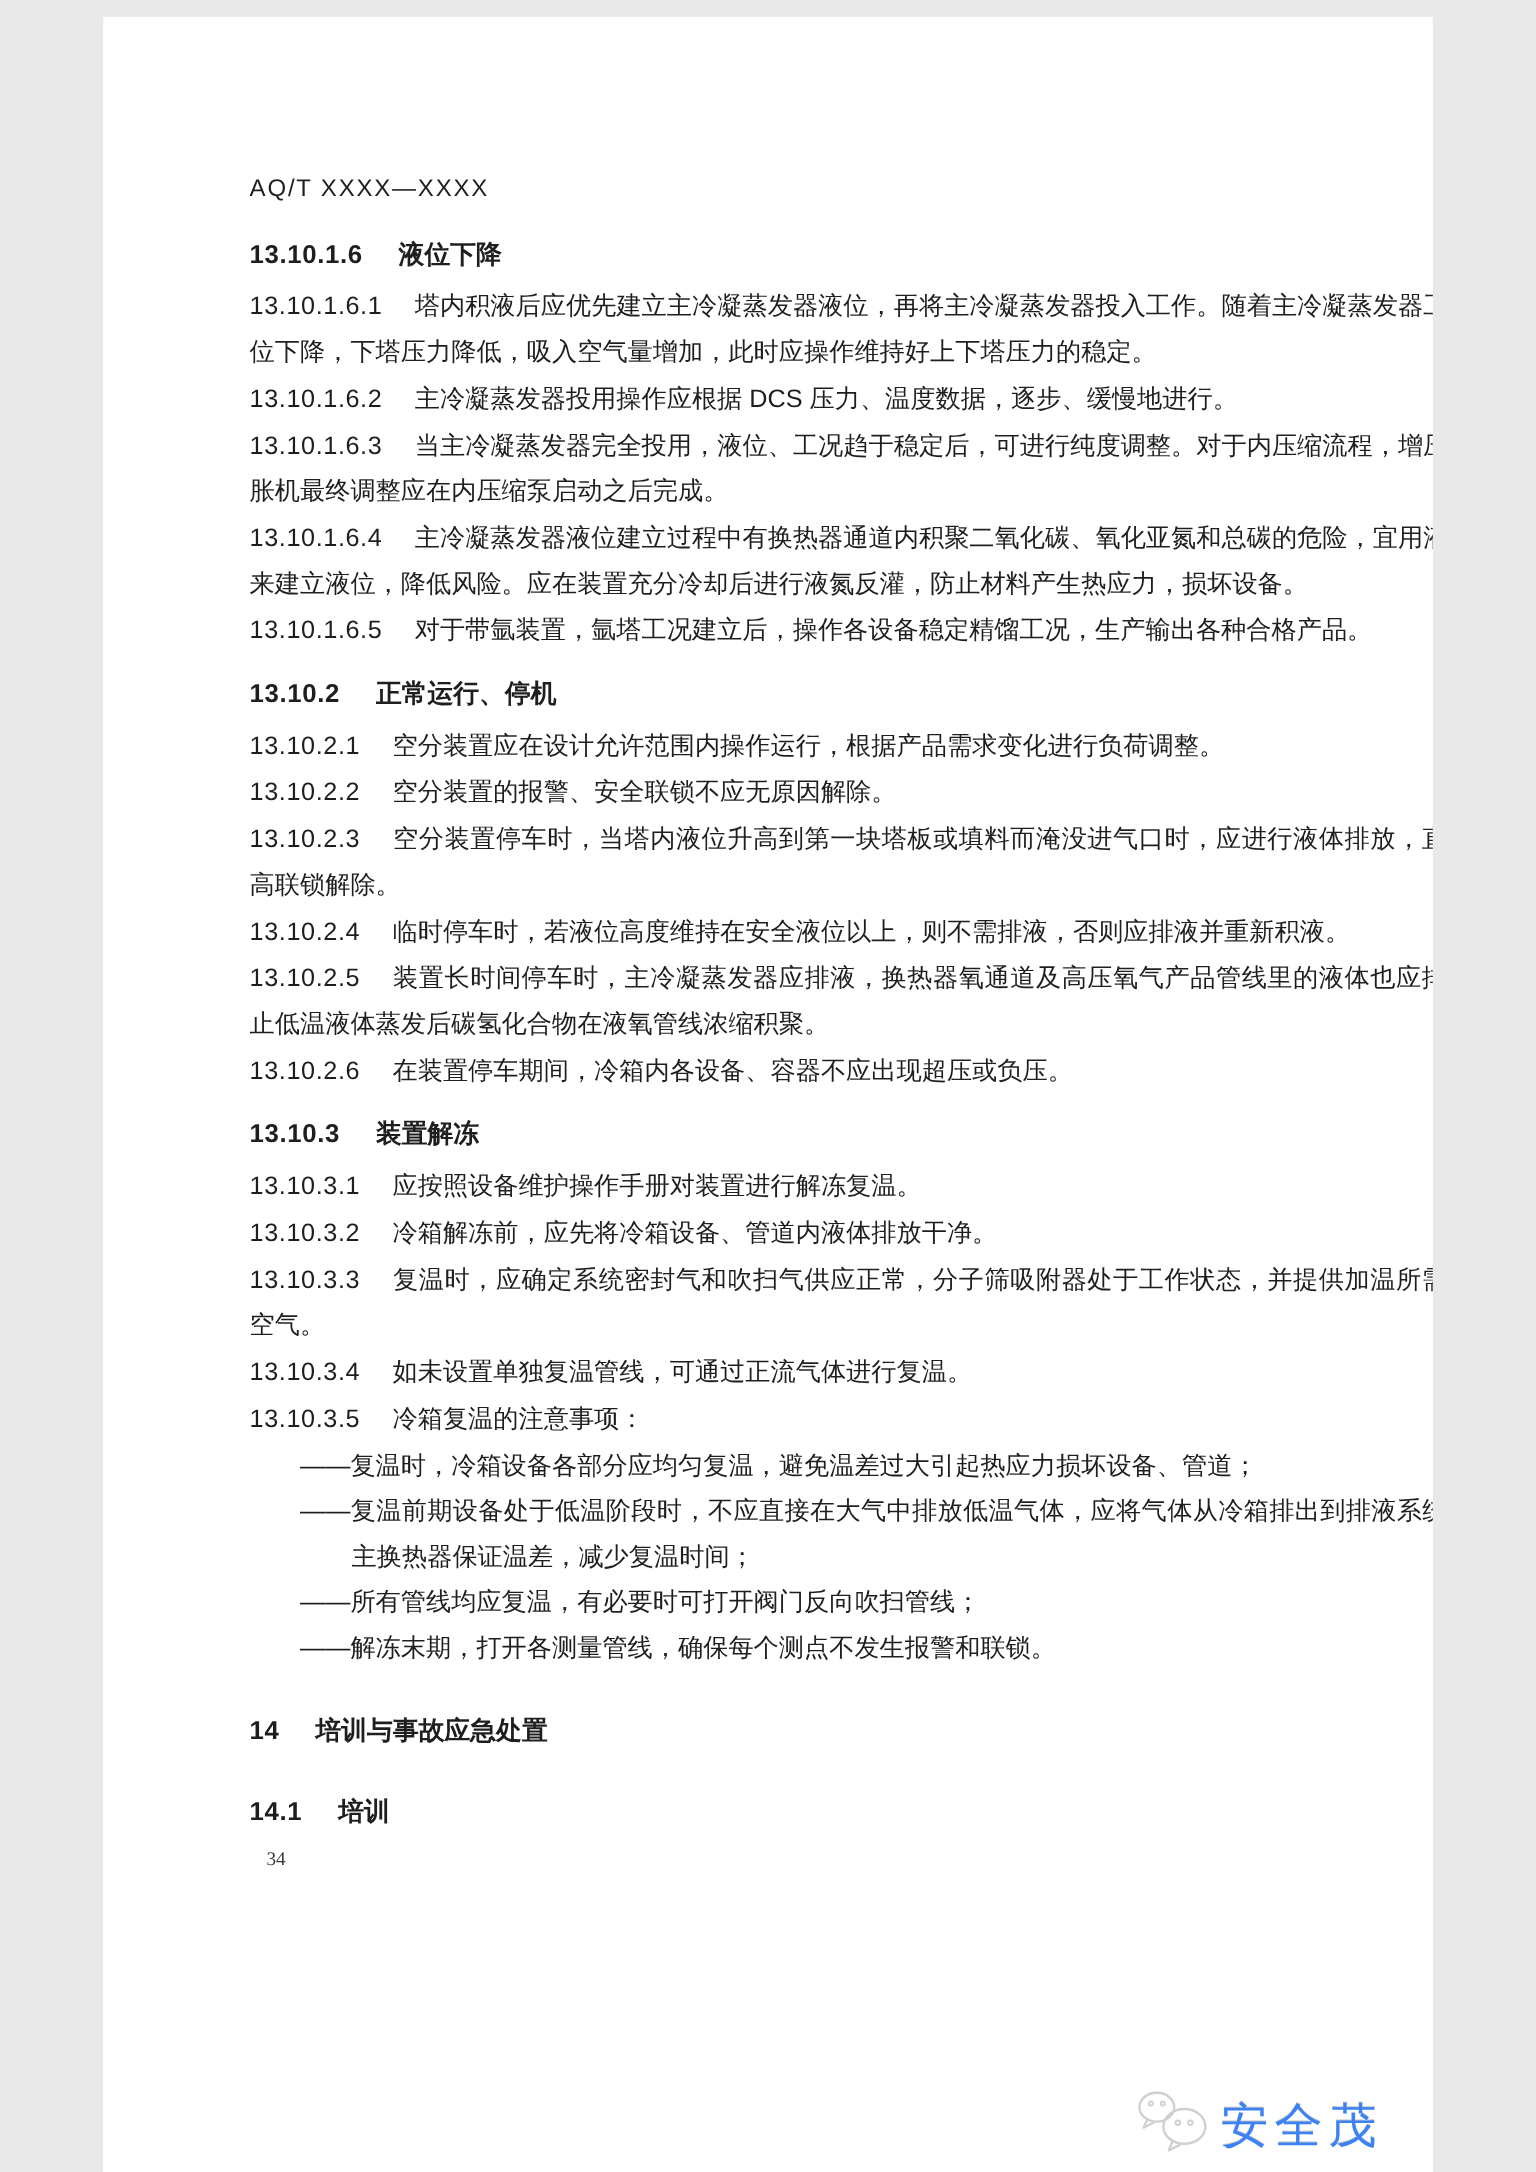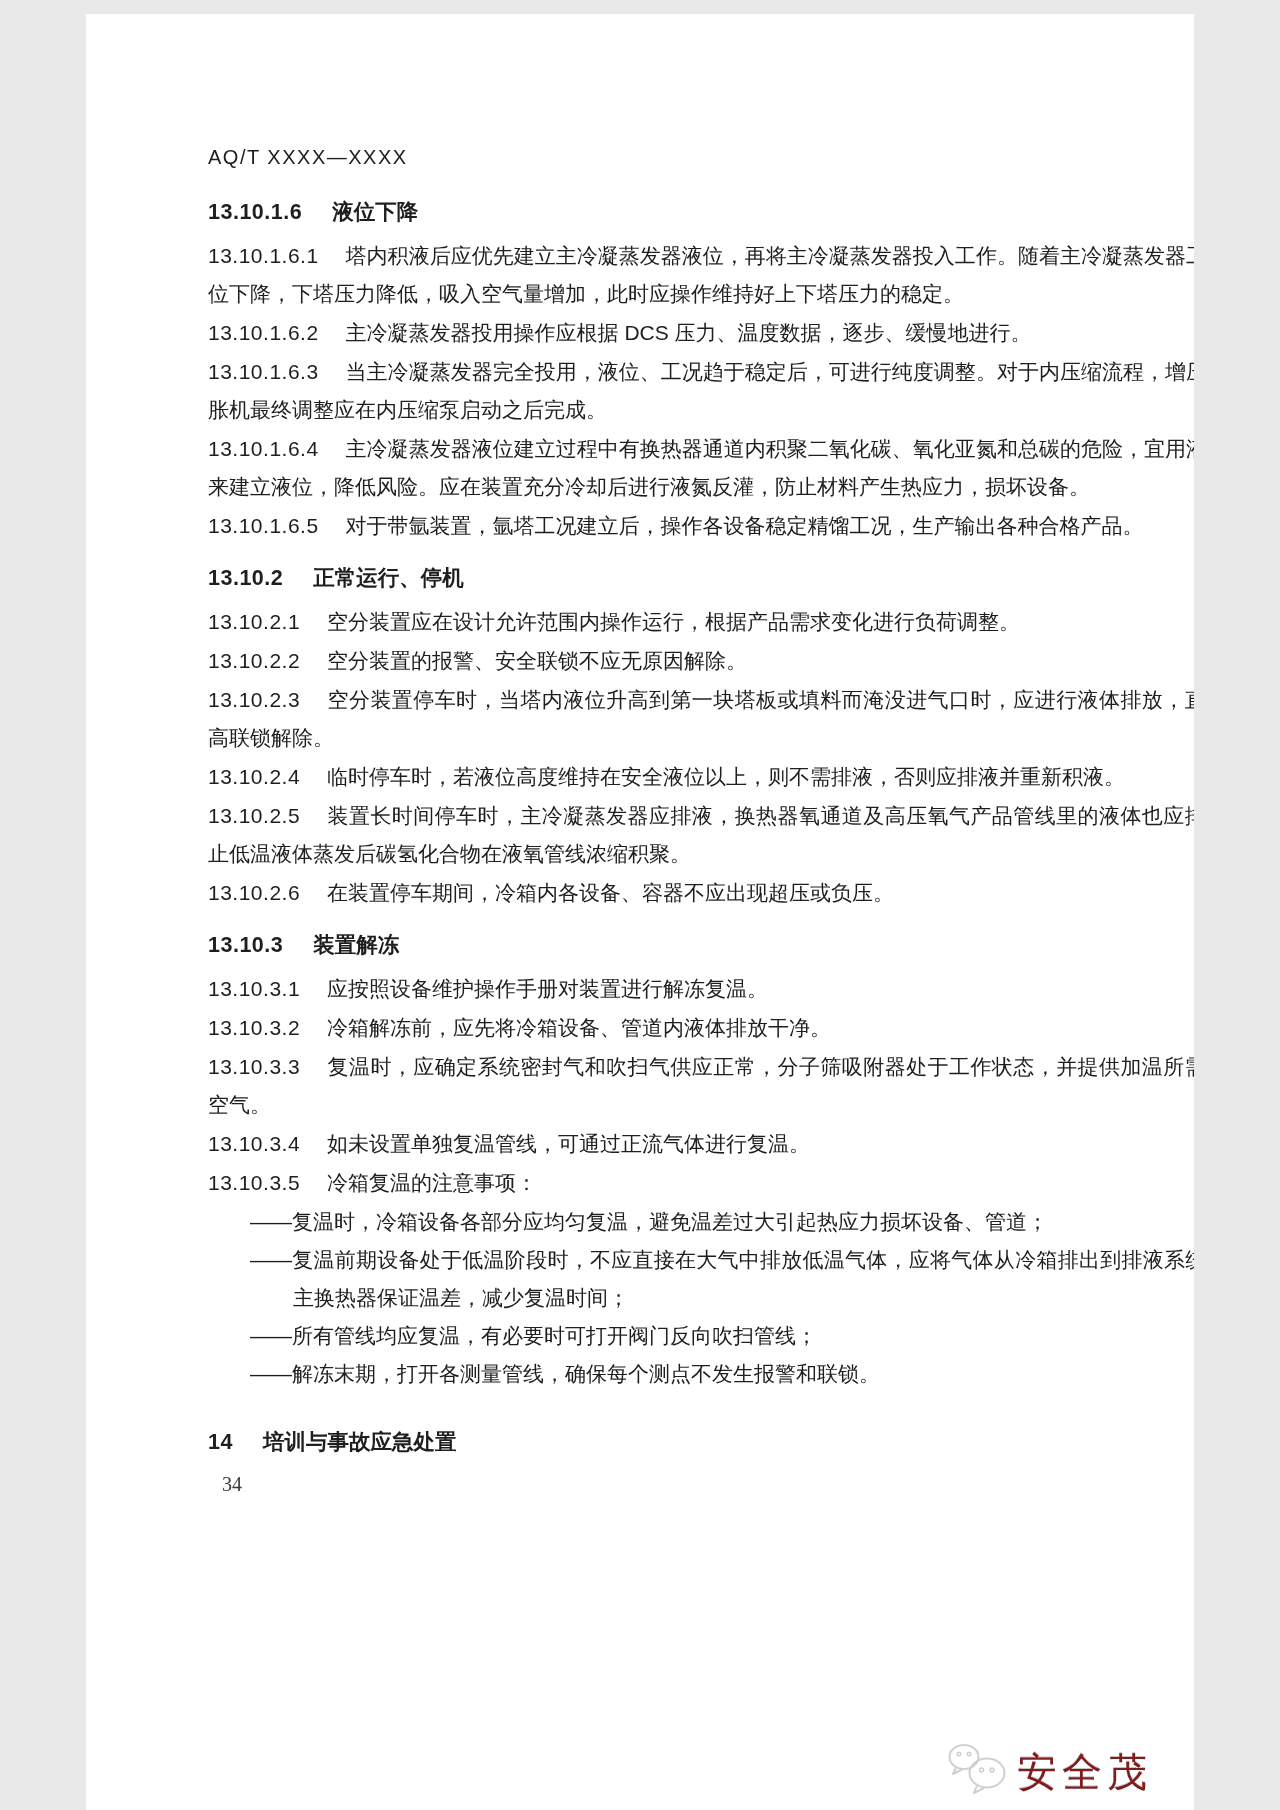--- a/index.html
+++ b/index.html
@@ -42,37 +42,37 @@
   }
   .hd .num { margin-right: 30px; letter-spacing: 0.5px; }
   .hd-chapter { margin: 30px 0 10px; }
   .dash {
     padding-left: 85px;
     text-indent: -43px;
     margin: 0;
   }
   .pagenum {
     font-family: "Liberation Serif", "DejaVu Serif", serif;
-    font-size: 20px;
+    font-size: 16px;
     color: #3a3a3a;
     margin: 12px 0 0 14px;
   }
   .watermark {
     position: absolute;
     right: 42px;
     bottom: 22px;
     display: flex;
     align-items: center;
     gap: 8px;
     user-select: none;
   }
   .wm-text {
     font-size: 40px;
     letter-spacing: 5px;
-    color: #7f1d1d;
+    color: #3b82f6;
     text-shadow: 0 1px 0 #ffffff, 0 -1px 0 #c2c2c2;
     font-weight: 500;
   }
 </style>
 </head>
 <body>
 
 <div class="page">
   <div class="content">
 
@@ -158,20 +158,23 @@
     <p class="para dash">——复温前期设备处于低温阶段时，不应直接在大气中排放低温气体，应将气体从冷箱排出到排液系统，利用主换热器保证温差，减少复温时间；</p>
     <p class="para dash">——所有管线均应复温，有必要时可打开阀门反向吹扫管线；</p>
     <p class="para dash">——解冻末期，打开各测量管线，确保每个测点不发生报警和联锁。</p>
 
 
 
     <div class="hd hd-chapter">
       <span class="num">14</span><span>培训与事故应急处置</span>
     </div>
 
+    <div class="hd hd-chapter">
+      <span class="num">14.1</span><span>培训</span>
+    </div>
 
     <div class="pagenum">34</div>
 
   </div>
 
   <div class="watermark">
     <span>
       <svg width="64" height="56" viewBox="0 0 64 56" xmlns="http://www.w3.org/2000/svg">
         <g fill="none" stroke="#d0d0d0" stroke-width="2" stroke-linejoin="round">
           <ellipse cx="19" cy="15" rx="14.5" ry="12"></ellipse>

